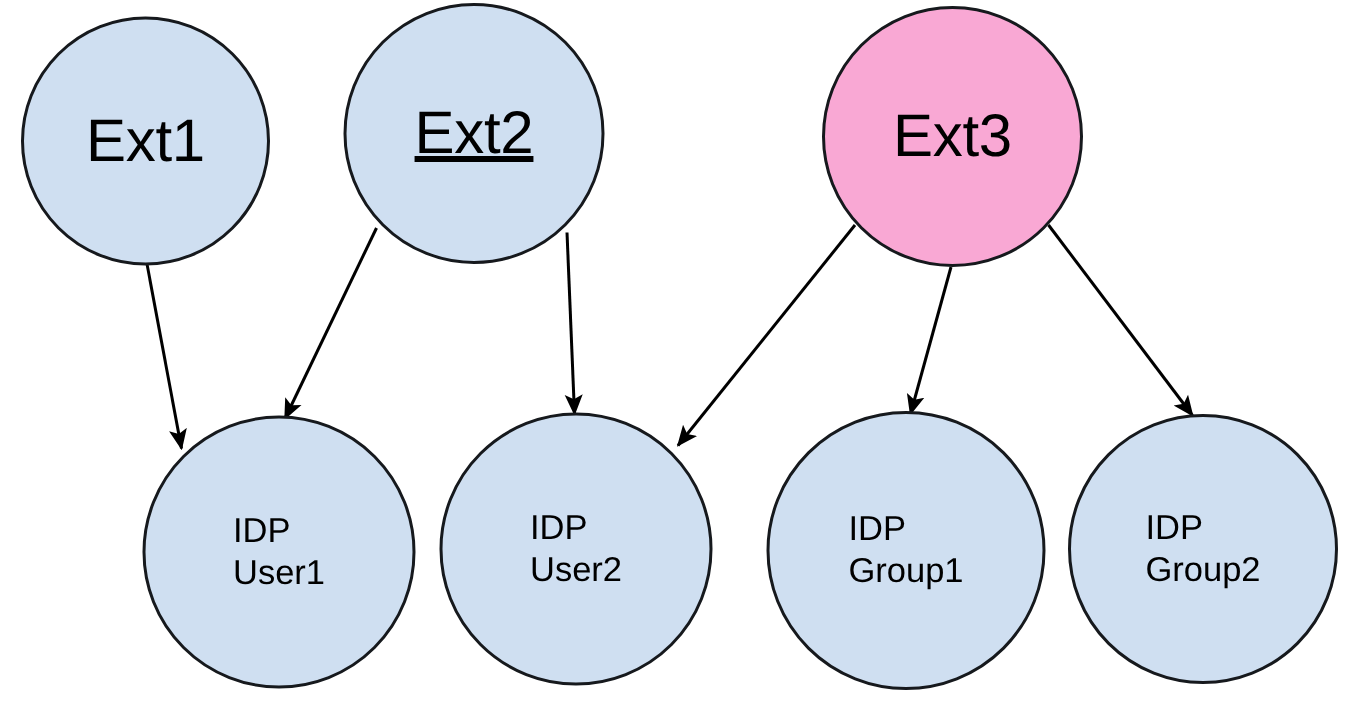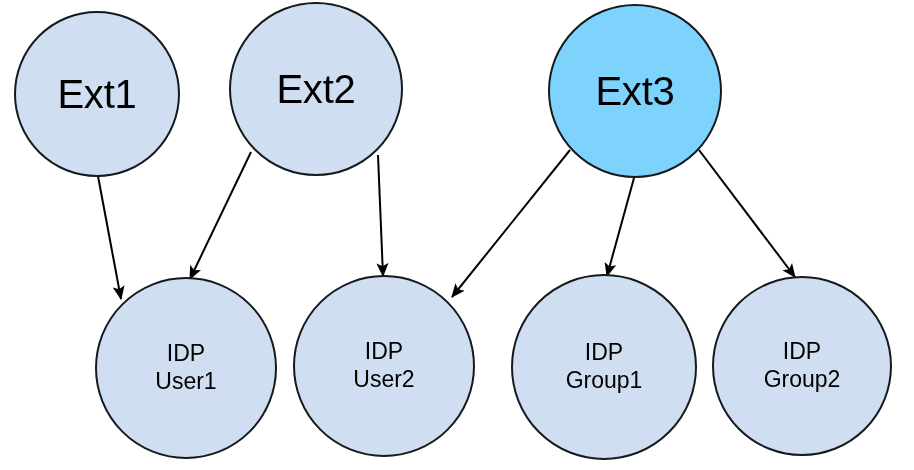--- a/index.html
+++ b/index.html
@@ -27,21 +27,20 @@
   }
   .node {
     position: absolute;
     box-sizing: border-box;
     border-radius: 50%;
     background: #cfdff1;
     border: 2px solid #16191d;
     display: flex;
     align-items: center;
     justify-content: center;
-    text-align: center;
     color: #000000;
     line-height: 1.22;
     white-space: pre-line;
   }
   .node.ext {
     font-size: 40px;
     letter-spacing: -0.2px;
   }
   .node.idp {
     font-size: 23px;
@@ -69,22 +68,22 @@
         <line x1="251" y1="152" x2="190" y2="279" stroke="#000000" stroke-width="2" marker-end="url(#arrowhead)"></line>
         <line x1="378" y1="155" x2="383" y2="276" stroke="#000000" stroke-width="2" marker-end="url(#arrowhead)"></line>
         <line x1="570" y1="150" x2="452" y2="297" stroke="#000000" stroke-width="2" marker-end="url(#arrowhead)"></line>
         <line x1="634" y1="178" x2="607" y2="276" stroke="#000000" stroke-width="2" marker-end="url(#arrowhead)"></line>
         <line x1="699" y1="150" x2="795" y2="277" stroke="#000000" stroke-width="2" marker-end="url(#arrowhead)"></line>
       </g>
   </svg>
 
   <div id="node-layer">
       <div class="node ext" style="left: 14px; top: 11px; width: 166px; height: 166px; background: rgb(207, 223, 241); border-color: rgb(22, 25, 29);"><span class="node-label">Ext1</span></div>
-      <div class="node ext" style="left: 229px; top: 2px; width: 174px; height: 174px; background: rgb(207, 223, 241); border-color: rgb(22, 25, 29);"><span class="node-label">Ext2</span></div>
-      <div class="node ext" style="left: 548px; top: 4px; width: 174px; height: 174px; background: #7dd3fc; border-color: rgb(22, 25, 29);"><span class="node-label">Ext3</span></div>
+      <div class="node ext" style="left: 229px; top: 2px; width: 174px; height: 174px; background: rgb(207, 223, 241); border-color: rgb(22, 25, 29); text-decoration: underline;"><span class="node-label">Ext2</span></div>
+      <div class="node ext" style="left: 548px; top: 4px; width: 174px; height: 174px; background: #f9a8d4; border-color: rgb(22, 25, 29);"><span class="node-label">Ext3</span></div>
       <div class="node idp" style="left: 95px; top: 277px; width: 182px; height: 182px; background: rgb(207, 223, 241); border-color: rgb(22, 25, 29);"><span class="node-label">IDP
 User1</span></div>
       <div class="node idp" style="left: 293px; top: 275px; width: 182px; height: 182px; background: rgb(207, 223, 241); border-color: rgb(22, 25, 29);"><span class="node-label">IDP
 User2</span></div>
       <div class="node idp" style="left: 511px; top: 274px; width: 186px; height: 186px; background: rgb(207, 223, 241); border-color: rgb(22, 25, 29);"><span class="node-label">IDP
 Group1</span></div>
       <div class="node idp" style="left: 712px; top: 276px; width: 180px; height: 180px; background: rgb(207, 223, 241); border-color: rgb(22, 25, 29);"><span class="node-label">IDP
 Group2</span></div>
     </div>
 

